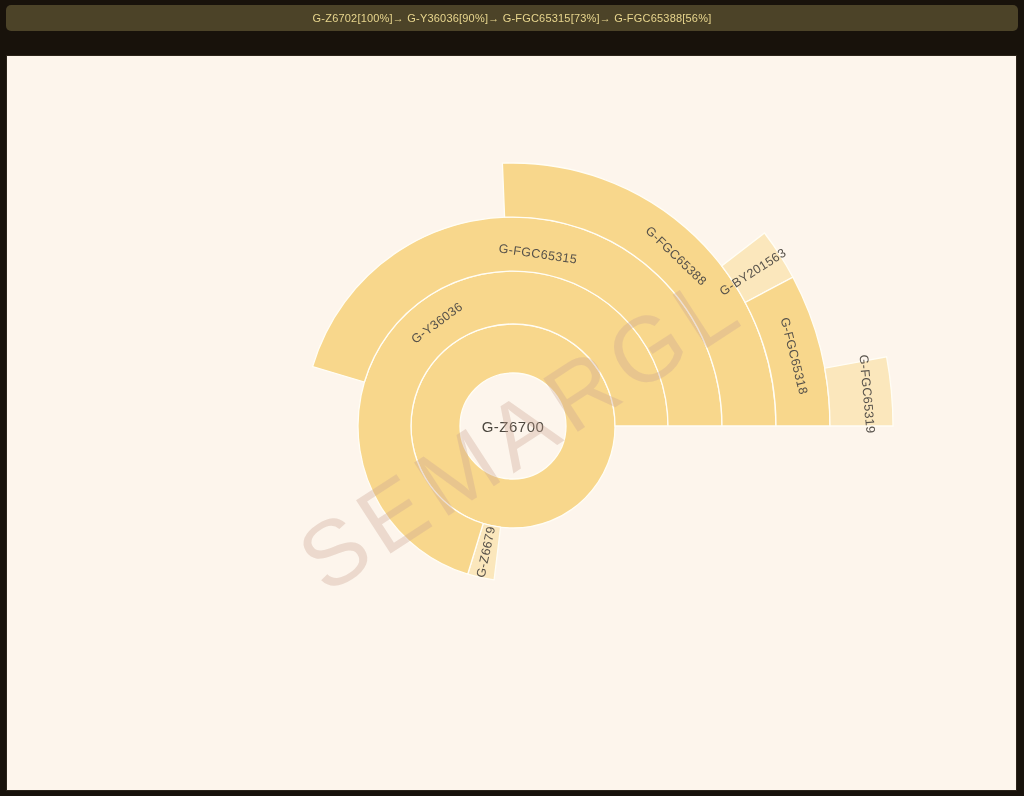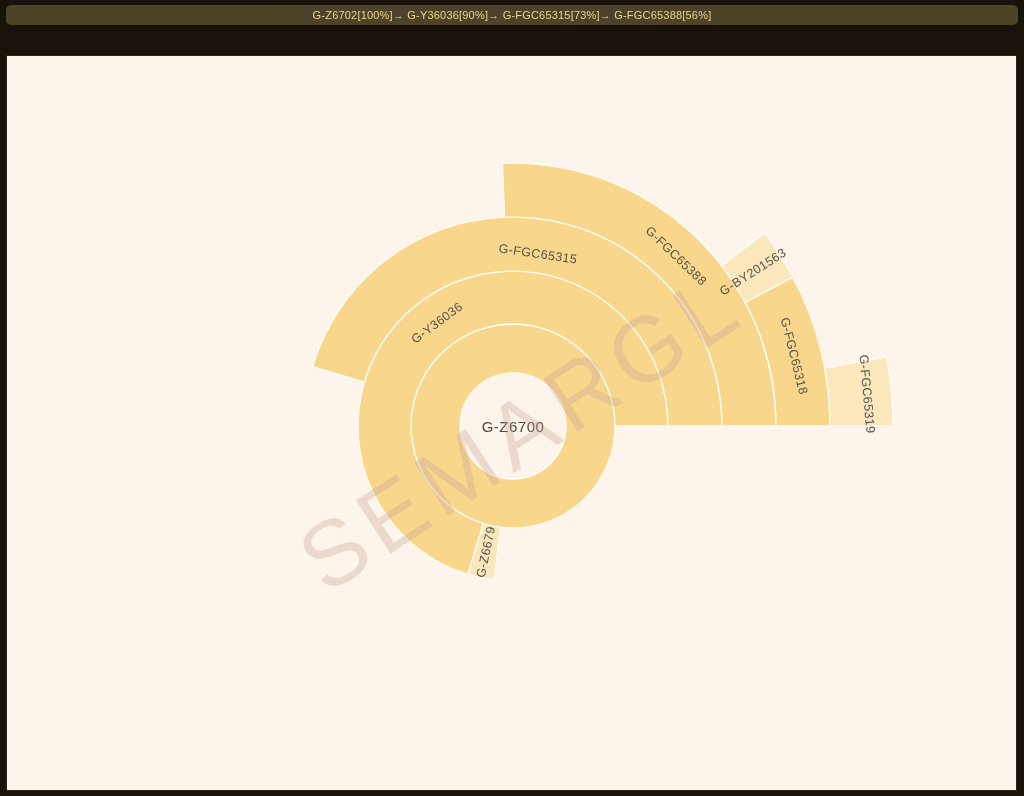--- a/index.html
+++ b/index.html
@@ -4,21 +4,21 @@
 <style>
   html,body{margin:0;padding:0;}
   body{
     width:1024px;height:796px;
     background:#18120b;
     overflow:hidden;
     position:relative;
     font-family:"Liberation Sans","DejaVu Sans",sans-serif;
   }
   .breadcrumb-bar{
-    position:absolute;left:6px;top:5px;width:1012px;height:20px;
+    position:absolute;left:6px;top:5px;width:1012px;height:26px;
     border-radius:5px;
     display:flex;align-items:center;justify-content:center;
   }
   .breadcrumb-text{
     font-size:11px;letter-spacing:0.2px;
     white-space:nowrap;
   }
   .chart-canvas{
     position:absolute;left:6px;top:55px;width:1011px;height:736px;
     border:1px solid #2b241a;

